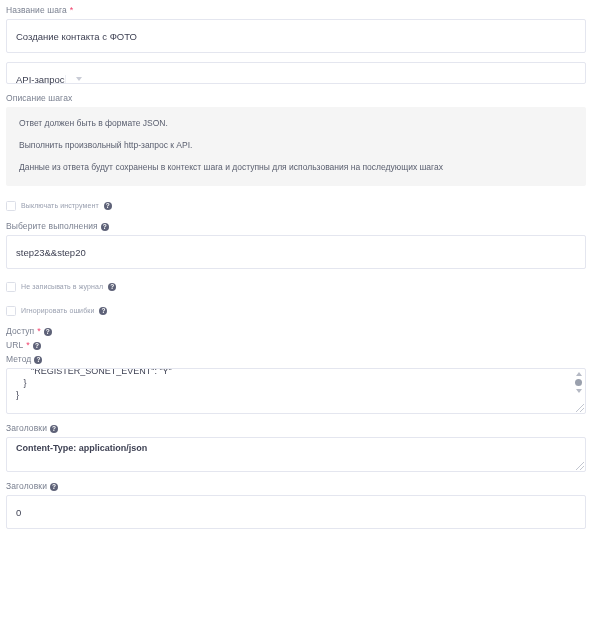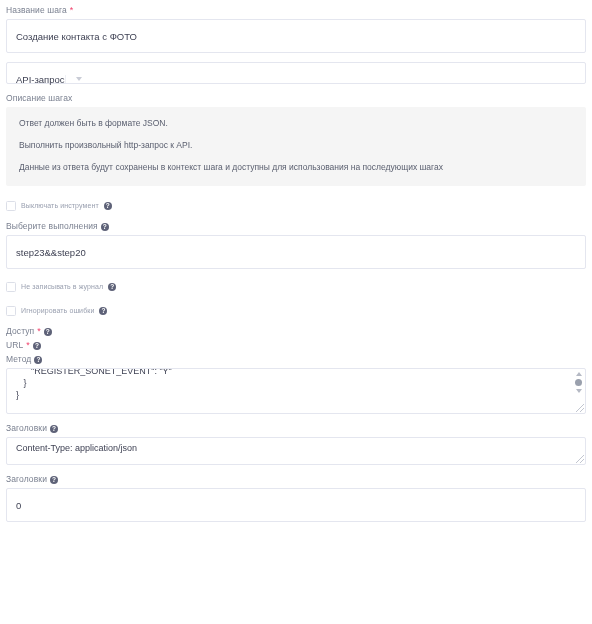--- a/index.html
+++ b/index.html
@@ -135,21 +135,21 @@
     box-sizing: border-box;
     width: 100%;
     border: 1px solid #e4e6ef;
     background: #ffffff;
     border-radius: 2px;
     position: relative;
     margin-bottom: 9px;
     overflow: hidden;
   }
   .ta-body { height: 46px; }
-  .ta-head { height: 28px; }
+  .ta-head { height: 35px; font-weight: bold; }
   .ta-text {
     font-size: 9px;
     color: #3f4254;
     line-height: 12px;
     padding: 4px 26px 0 9px;
     white-space: pre;
     font-family: "Liberation Sans", sans-serif;
   }
   .ta-text.clip { margin-top: -8px; }
   .sb {

